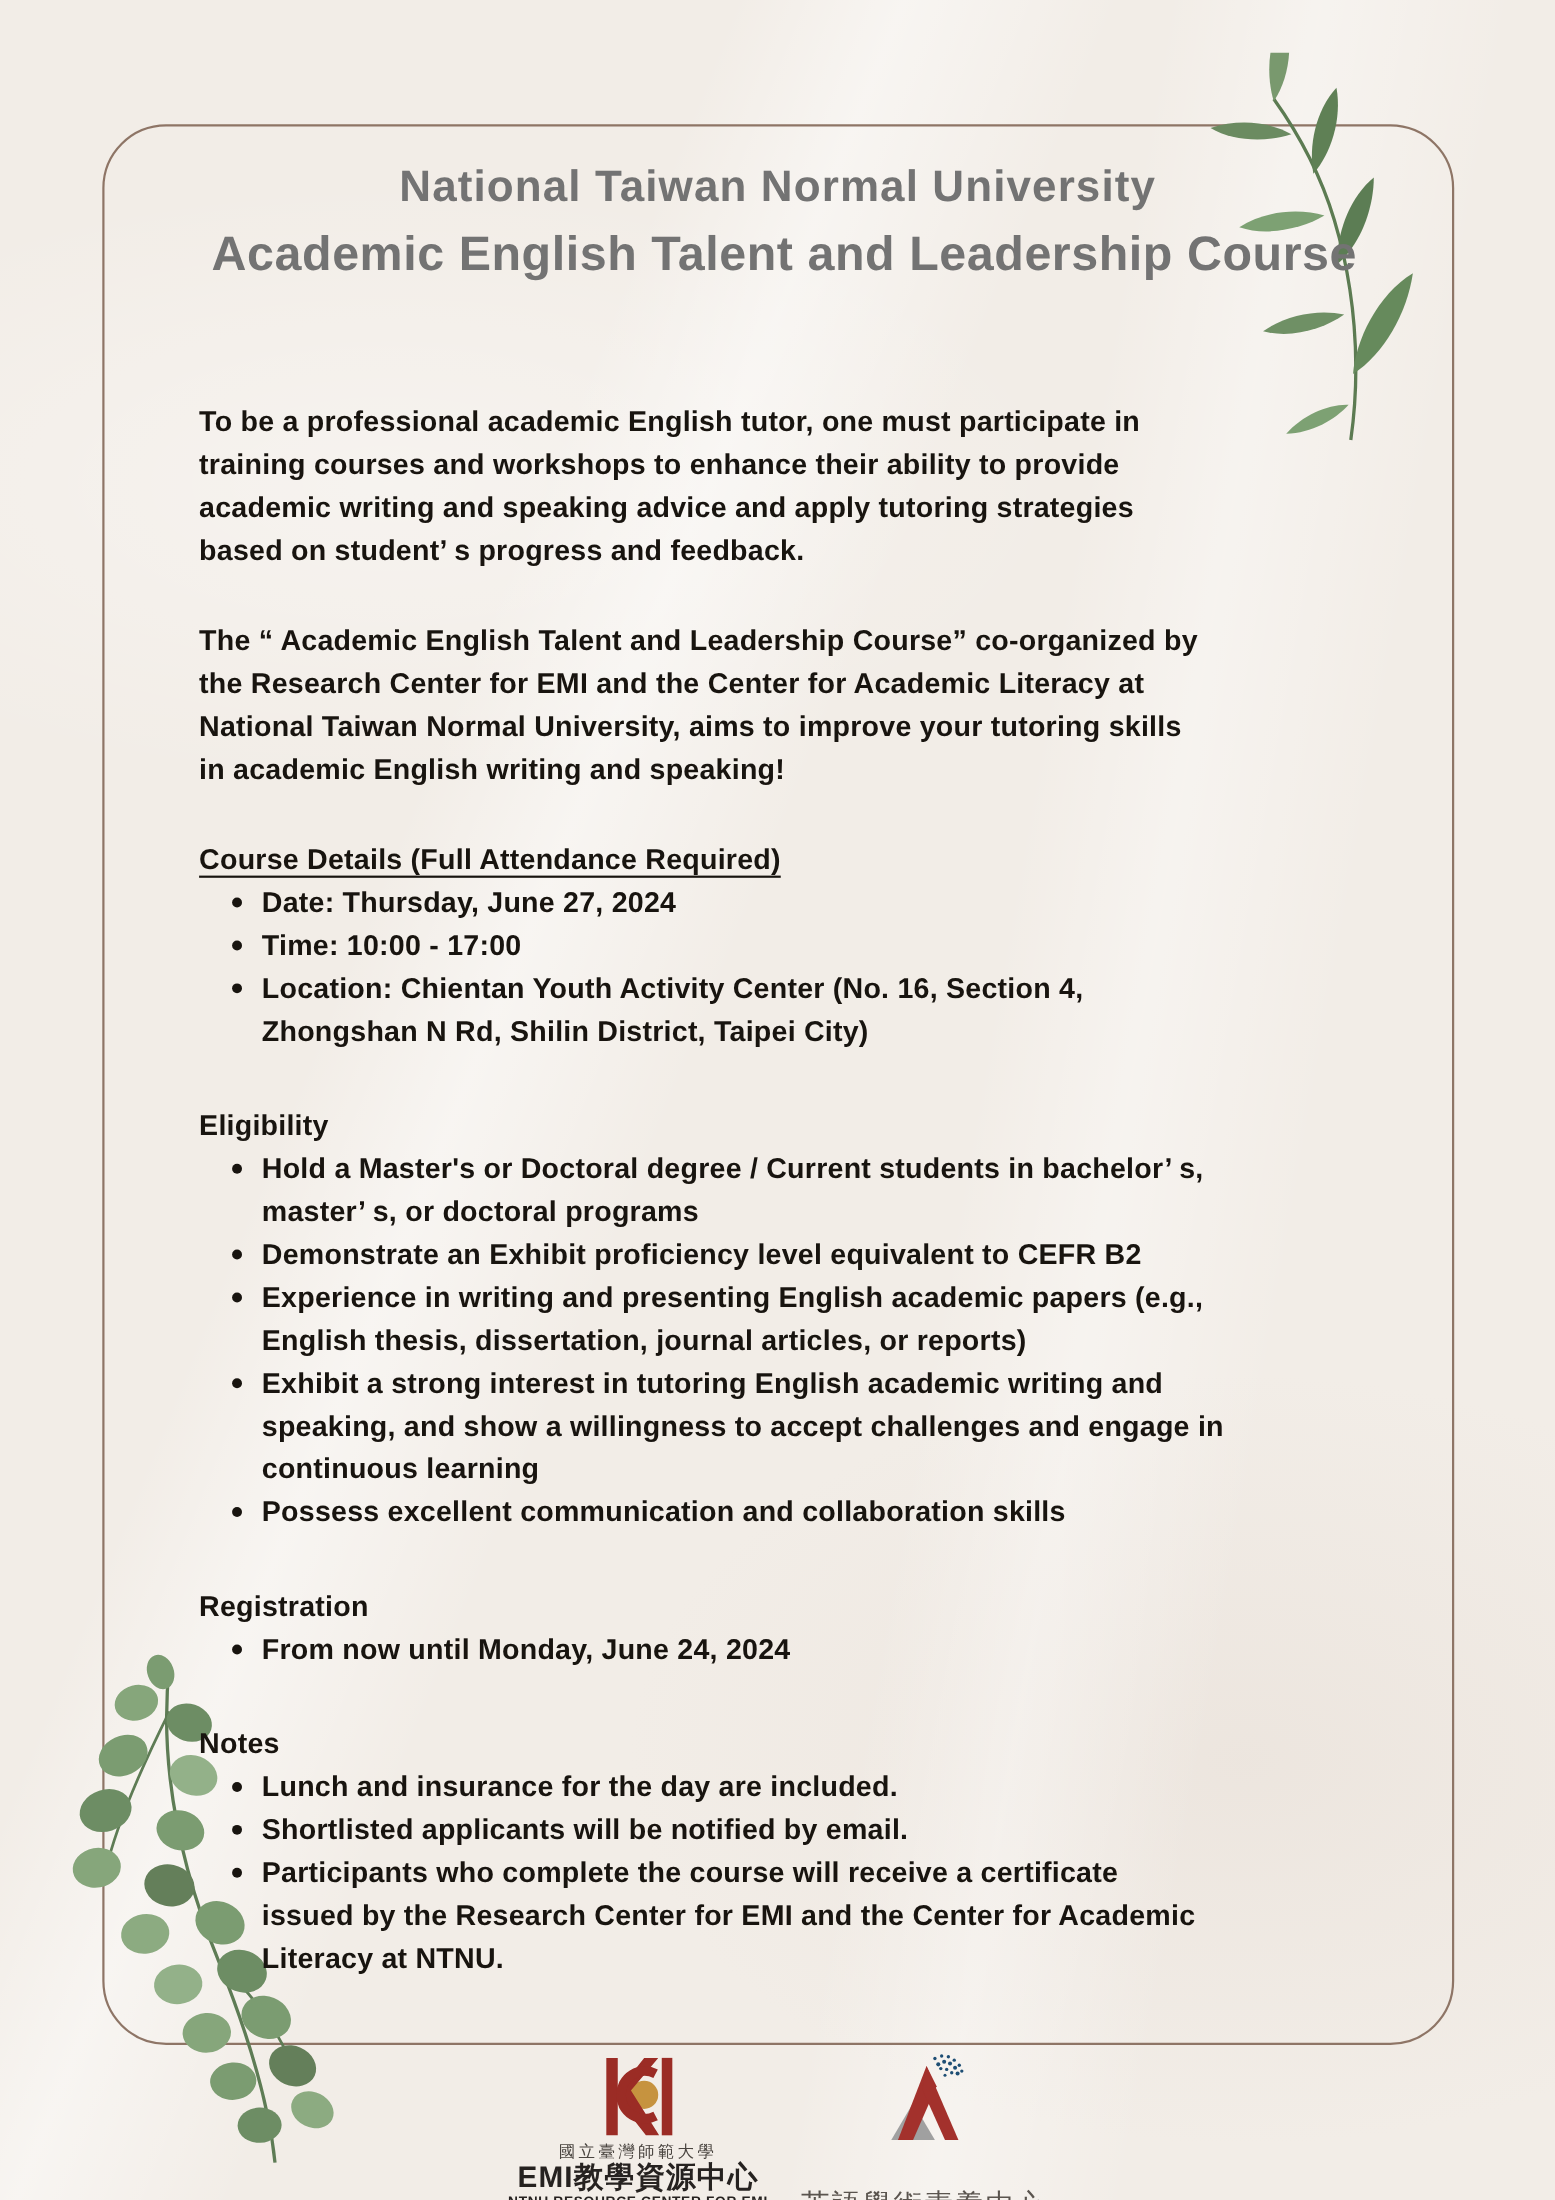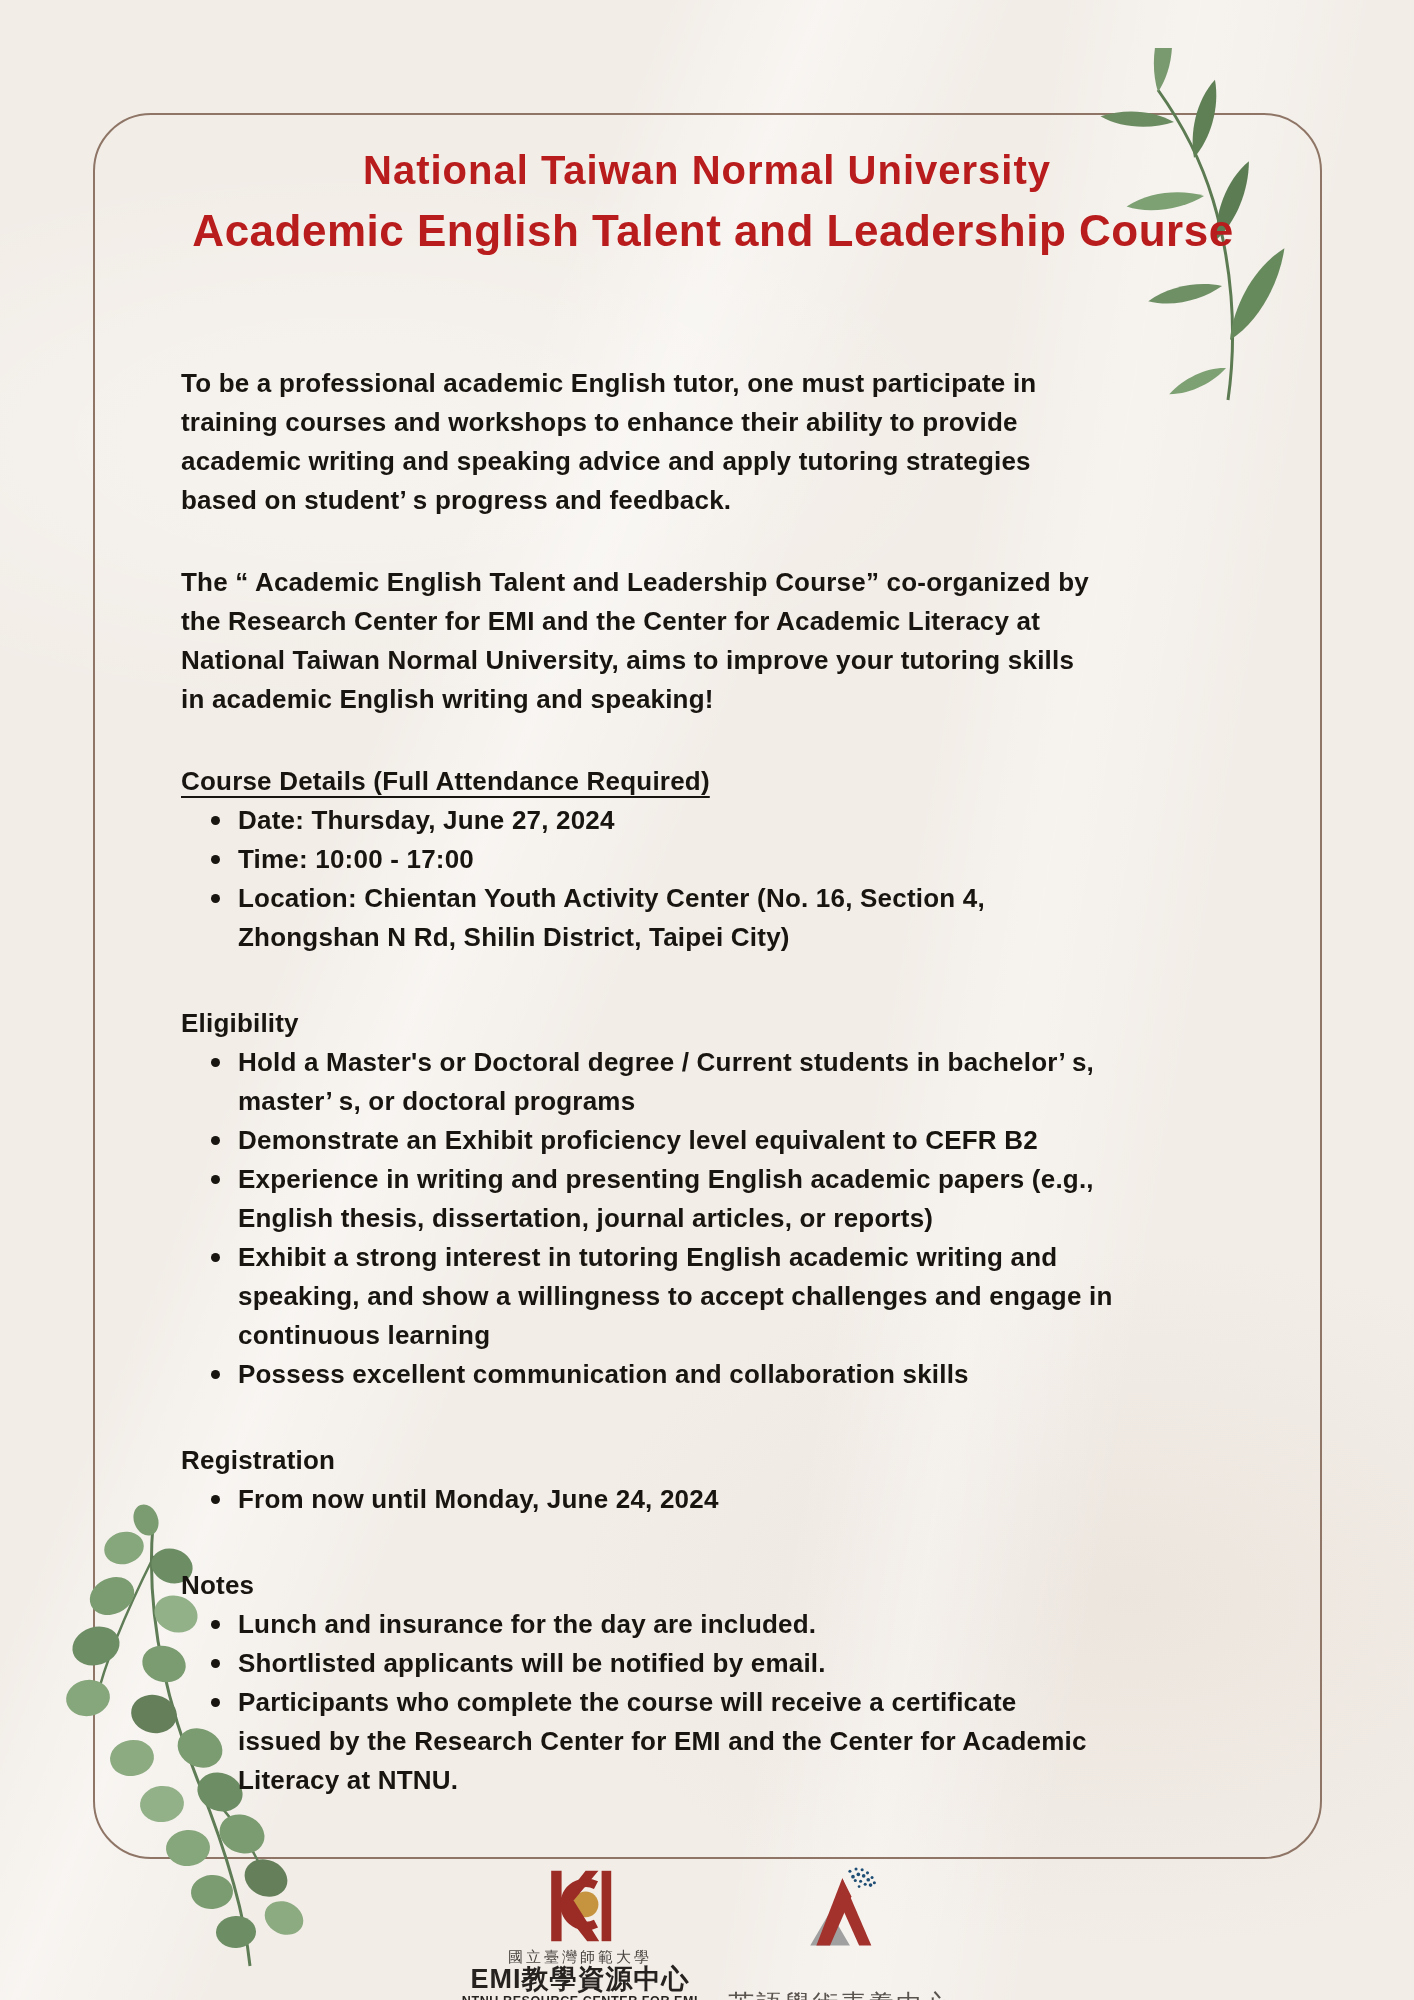--- a/index.html
+++ b/index.html
@@ -14,21 +14,21 @@
     background:
       linear-gradient(112deg, rgba(255,255,255,0) 30%, rgba(255,255,255,.45) 37%, rgba(255,255,255,0) 46%),
       linear-gradient(100deg, rgba(255,255,255,0) 60%, rgba(255,255,255,.35) 68%, rgba(255,255,255,0) 78%),
       radial-gradient(ellipse 900px 400px at 25% 22%, rgba(255,255,255,.35), rgba(255,255,255,0) 70%),
       radial-gradient(ellipse 800px 500px at 80% 80%, rgba(231,222,214,.5), rgba(231,222,214,0) 70%);
   }
   .frame {
     position:absolute; left:93px; top:113px; width:1225px; height:1742px;
     border:2px solid #8e7566; border-radius:58px;
   }
-  .title { position:absolute; left:0; width:1414px; top:148px; text-align:center; color:#b91c1c; font-weight:bold; }
+  .title { position:absolute; left:0; width:1414px; top:148px; text-align:center; color:#737373; font-weight:bold; }
   .t1 { font-size:40px; letter-spacing:1px; }
   .t2 { font-size:44px; letter-spacing:.5px; margin-top:13px;padding-left:12px; }
 
   .content {
     position:absolute; left:181px; top:364px; width:1068px;
     color:#18140f; font-size:26px; font-weight:bold; line-height:39px; letter-spacing:.2px;
   }
   .para { margin:0 0 43px 0; white-space:pre-line; }
   .heading { margin-top:47px; }
   #sections .heading:first-child { margin-top:0; }

